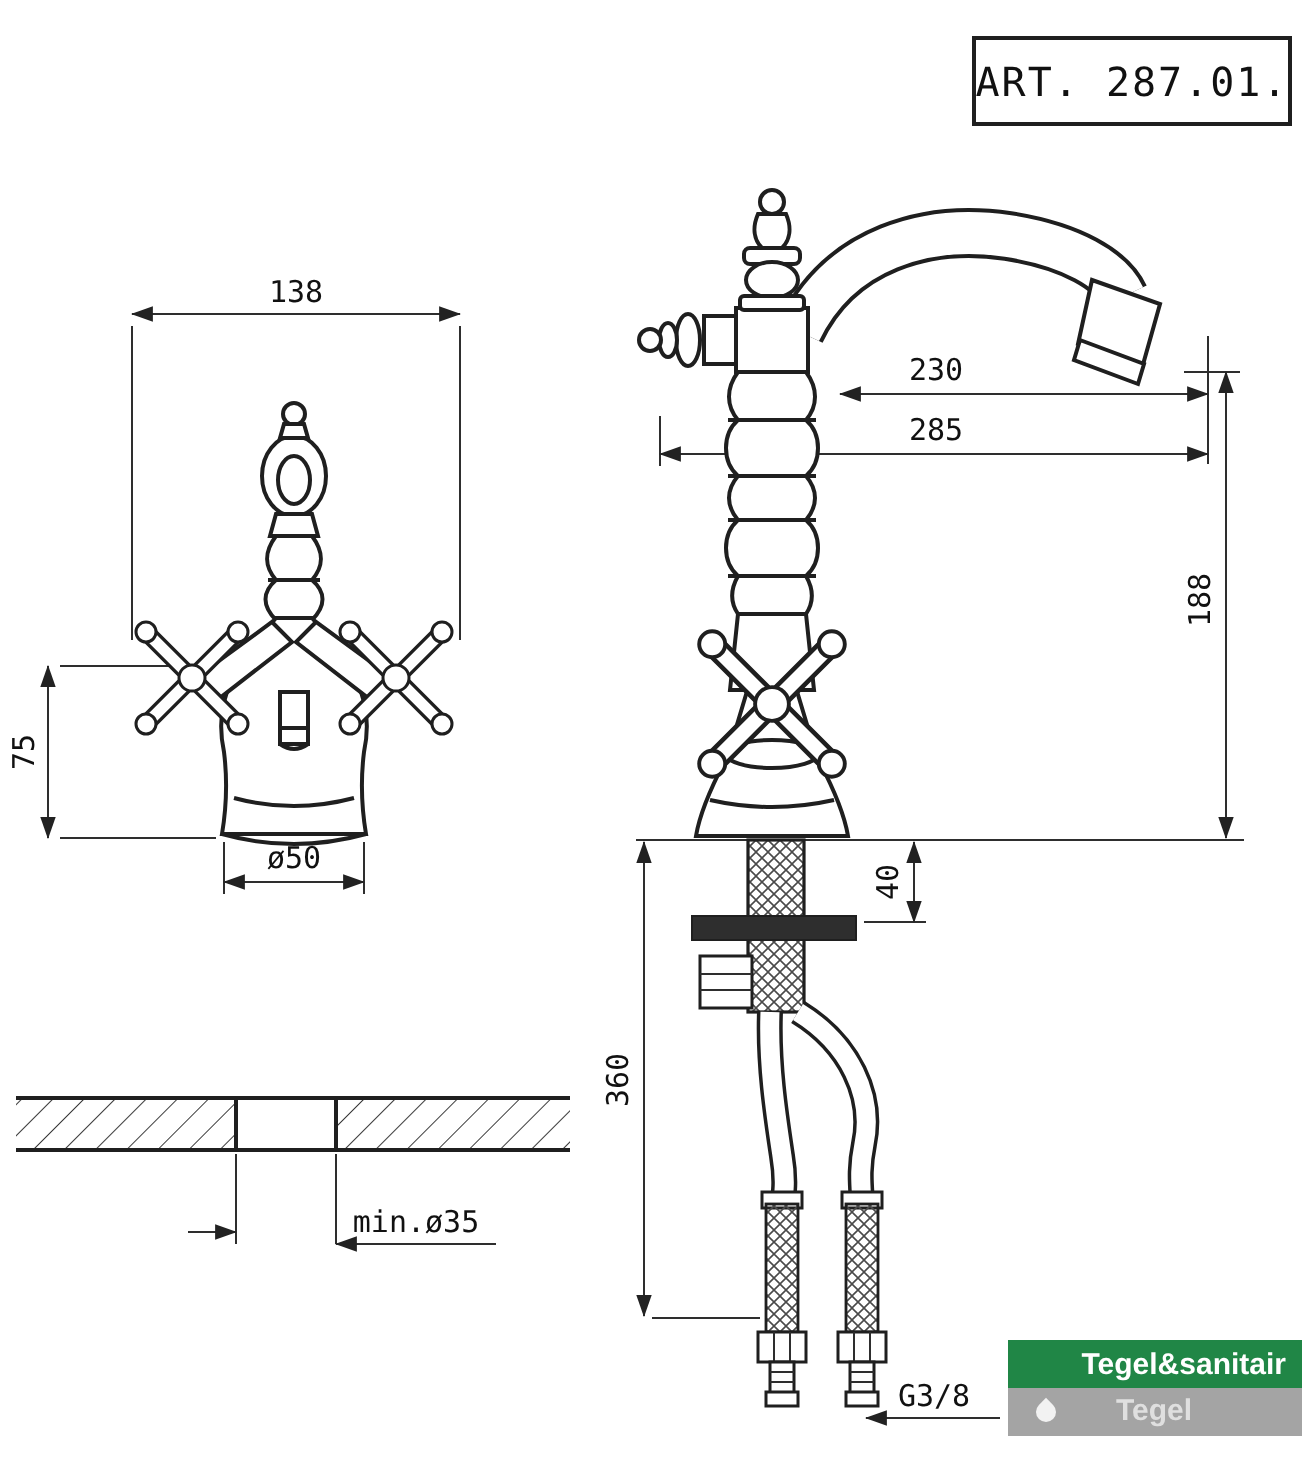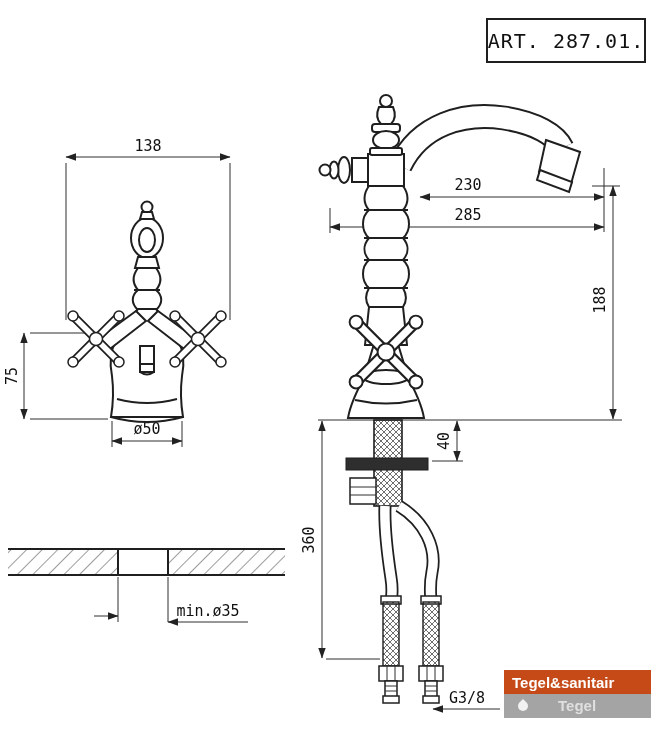--- a/index.html
+++ b/index.html
@@ -18,21 +18,21 @@
   
   .spO{stroke:#1f1f1f;stroke-width:25;fill:none;}
   .spI{stroke:#fff;stroke-width:21;fill:none;}
   .hsO{stroke:#1f1f1f;stroke-width:13;fill:none;}
   .hsI{stroke:#fff;stroke-width:9.5;fill:none;}
   .armO{stroke:#1f1f1f;stroke-width:9;stroke-linecap:round;}
   .armI{stroke:#fff;stroke-width:5.5;stroke-linecap:round;}
   
   .wm{position:absolute;right:0;bottom:2px;width:147px;font-family:"Liberation Sans",sans-serif;
       font-weight:bold;opacity:0.95;}
-  .wm-top{background:#c2410c;color:#ffffff;font-size:15px;padding:4px 8px 3px;text-align:left;}
+  .wm-top{background:#15803d;color:#ffffff;font-size:15px;padding:4px 8px 3px;text-align:right;}
   .wm-bottom{background:#a0a0a0;color:#dedede;font-size:15px;padding:3px 8px 4px 14px;
              display:flex;align-items:center;}
   .drop{display:inline-block;width:10px;height:10px;background:#f2f2f2;
         border-radius:0 50% 50% 50%;transform:rotate(45deg);margin-right:30px;}
 </style>
 </head>
 <body>
 
 <div id="stage">
 <svg width="651" height="736" viewBox="0 0 651 736">

